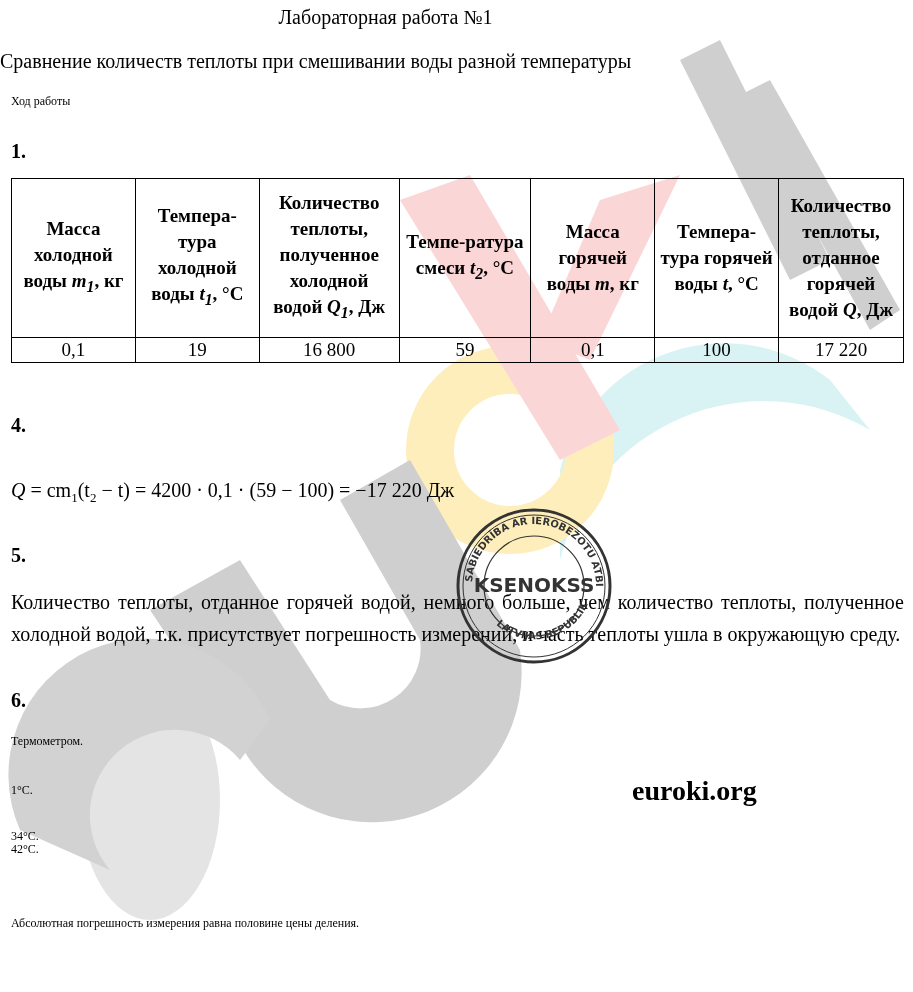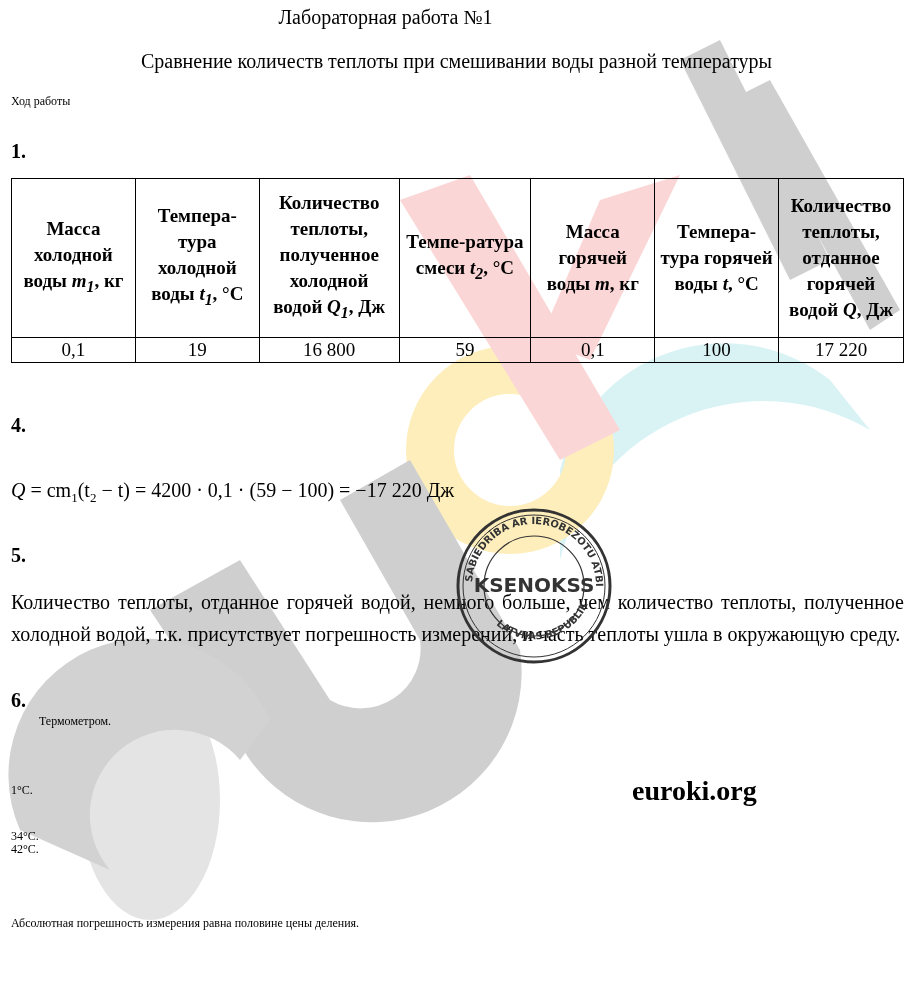--- a/index.html
+++ b/index.html
@@ -3,21 +3,21 @@
 <meta charset="utf-8">
 <style>
   html, body { margin: 0; padding: 0; background: #ffffff; }
   body {
     width: 913px; height: 992px; position: relative; overflow: hidden;
     font-family: "Liberation Serif", serif; color: #000; font-size: 19px;
   }
   .wm { position: absolute; pointer-events: none; z-index: 0; }
   .content { position: absolute; inset: 0; z-index: 1; }
   .title { position: absolute; top: 6px; left: 0; width: 771px; text-align: center; font-size: 20px; }
-  .subtitle { position: absolute; top: 50px; left: 0; width: 913px; text-align: center; font-size: 20px; }
+  .subtitle { position: absolute; top: 50px; left: 0; width: 913px; text-align: left; font-size: 20px; }
   .line { position: absolute; left: 11px; font-size: 12px; }
   .num { position: absolute; left: 11px; font-weight: bold; font-size: 20px; }
   table.data {
     position: absolute; top: 178px; left: 11px; width: 893px;
     border-collapse: collapse; font-size: 19px;
   }
   table.data th, table.data td { border: 1px solid #000; text-align: center; padding: 0 4px; }
   table.data th { font-weight: bold; height: 158px; line-height: 26px; vertical-align: middle; }
   table.data td { height: 24px; line-height: 22px; }
   .formula { position: absolute; left: 11px; font-size: 20px; font-family: "Liberation Serif", serif; }
@@ -94,21 +94,21 @@
   <div class="num" style="top:414px;">4.</div>
 
   <div class="formula" style="top:458px;margin-top:21px;">
     <i>Q</i><span> = cm</span><sub>1</sub><span>(t</span><sub>2</sub><span> − t) = 4200 · 0,1 · (59 − 100) = −17 220 Дж</span>
   </div>
 
   <div class="num" style="top:544px;">5.</div>
   <div class="para">Количество теплоты, отданное горячей водой, немного больше, чем количество теплоты, полученное холодной водой, т.к. присутствует погрешность измерений, и часть теплоты ушла в окружающую среду.</div>
 
   <div class="num" style="top:689px;">6.</div>
-  <div class="line" style="top:714px;margin-left:28px;">Термометром.</div>
+  <div class="line" style="top:734px;">Термометром.</div>
   <div class="line" style="top:783px;">1°C.</div>
   <div class="line" style="top:829px;font-family:Liberation Serif, serif;">34°C.</div>
   <div class="line" style="top:842px;">42°C.</div>
   <div class="line" style="top:916px;">Абсолютная погрешность измерения равна половине цены деления.</div>
   <div class="line" style="top:1013px;">0,5°C.</div>
 
   <div class="brand">euroki.org</div>
 </div>
 
 <svg class="stamp" viewBox="0 0 165 200">

